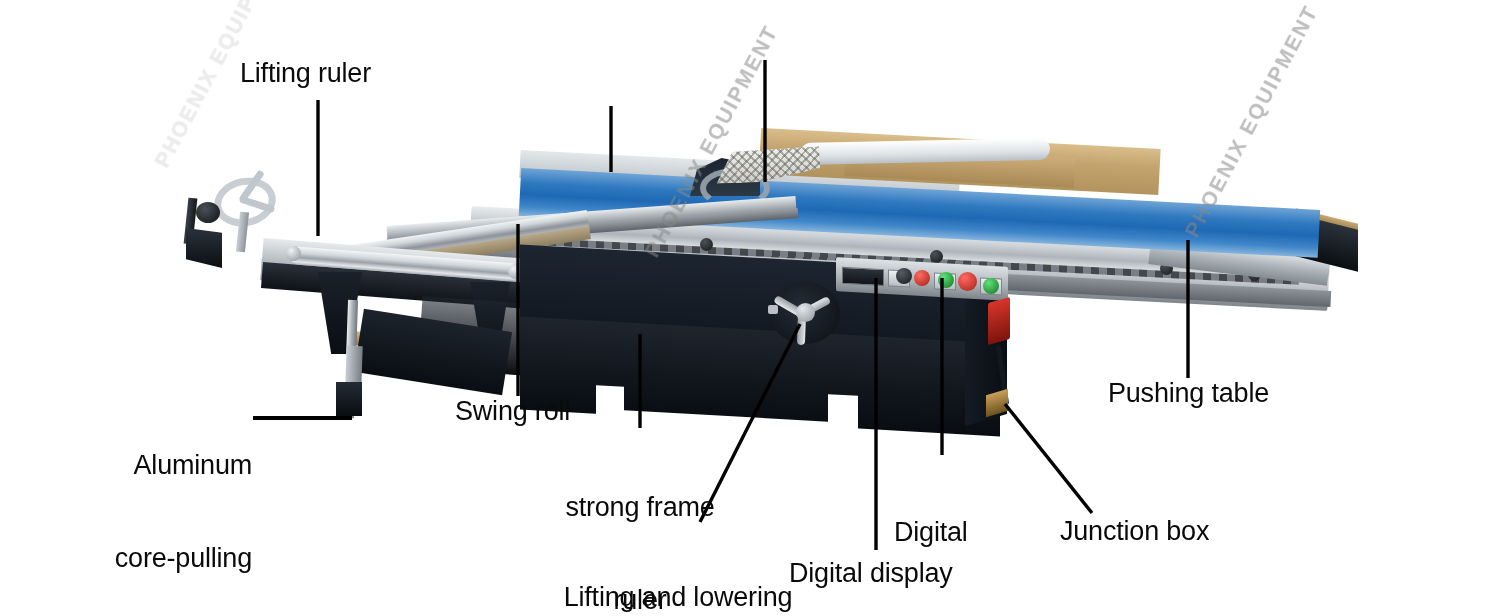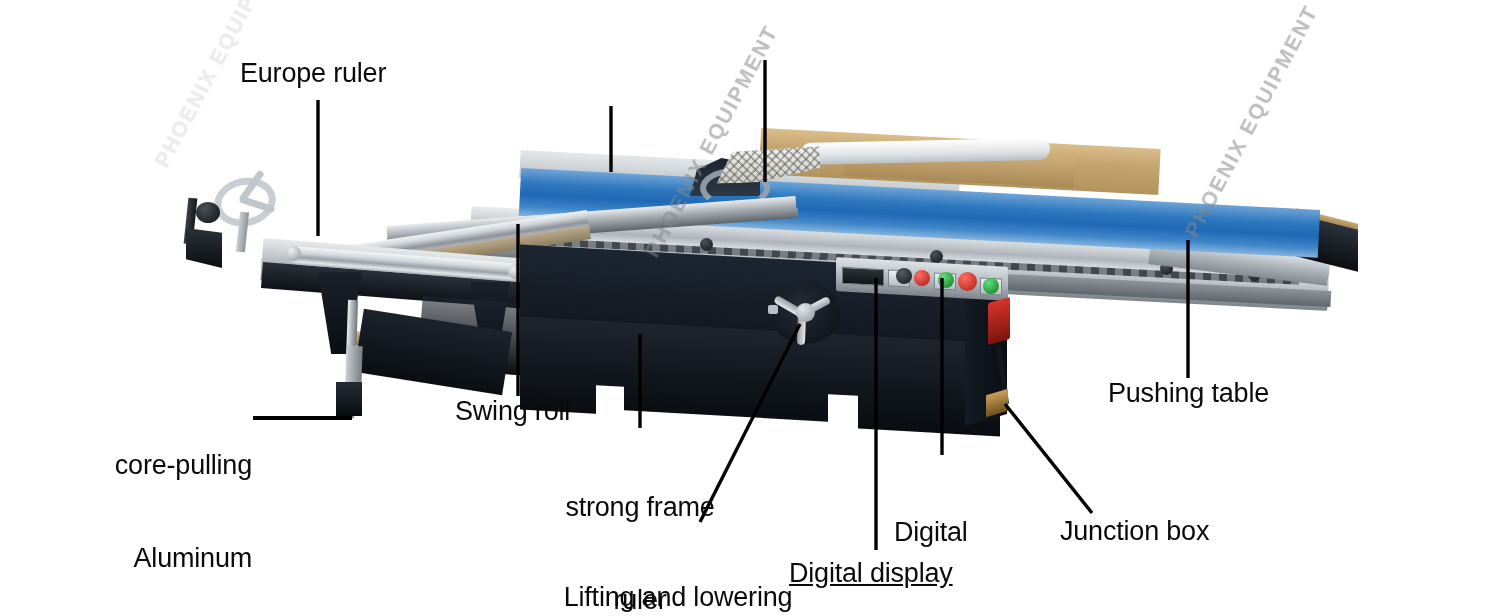--- a/index.html
+++ b/index.html
@@ -476,44 +476,44 @@
       <line x1="253" y1="418" x2="352" y2="418" stroke-width="4"></line>
       <line x1="518" y1="224" x2="518" y2="396"></line>
       <line x1="640" y1="334" x2="640" y2="428"></line>
       <line x1="800" y1="324" x2="700" y2="522"></line>
       <line x1="876" y1="278" x2="876" y2="550"></line>
       <line x1="942" y1="278" x2="942" y2="455"></line>
       <line x1="1005" y1="404" x2="1092" y2="513"></line>
     </g>
   </svg>
 
-  <div class="label" style="left:240px; top:58px;">Europe ruler</div>
+  <div class="label" style="left:240px; top:58px;">Lifting ruler</div>
 
 
 
   <div class="label" style="left:1108px; top:378px;text-align:right;">Pushing table</div>
 
   <div class="label rgt" style="left:0px; top:388px; width:252px;">
+    <div>Aluminum</div>
     <div>core-pulling</div>
-    <div>Aluminum</div>
   </div>
 
   <div class="label" style="left:455px; top:396px;">Swing roll</div>
 
   <div class="label ctr" style="left:500px; top:430px; width:280px;">
     <div>strong frame</div>
     <div>ruler</div>
   </div>
 
   <div class="label ctr" style="left:548px; top:520px; width:260px;">
     <div>Lifting and lowering</div>
     
   </div>
 
-  <div class="label" style="left:789px; top:558px;text-decoration:underline;">Digital display</div>
+  <div class="label" style="left:789px; top:558px;">Digital display</div>
 
   <div class="label" style="left:894px; top:455px;">
     <div>Digital</div>
     <div>system</div>
   </div>
 
   <div class="label" style="left:1060px; top:516px;">Junction box</div>
 
 </div>
 

